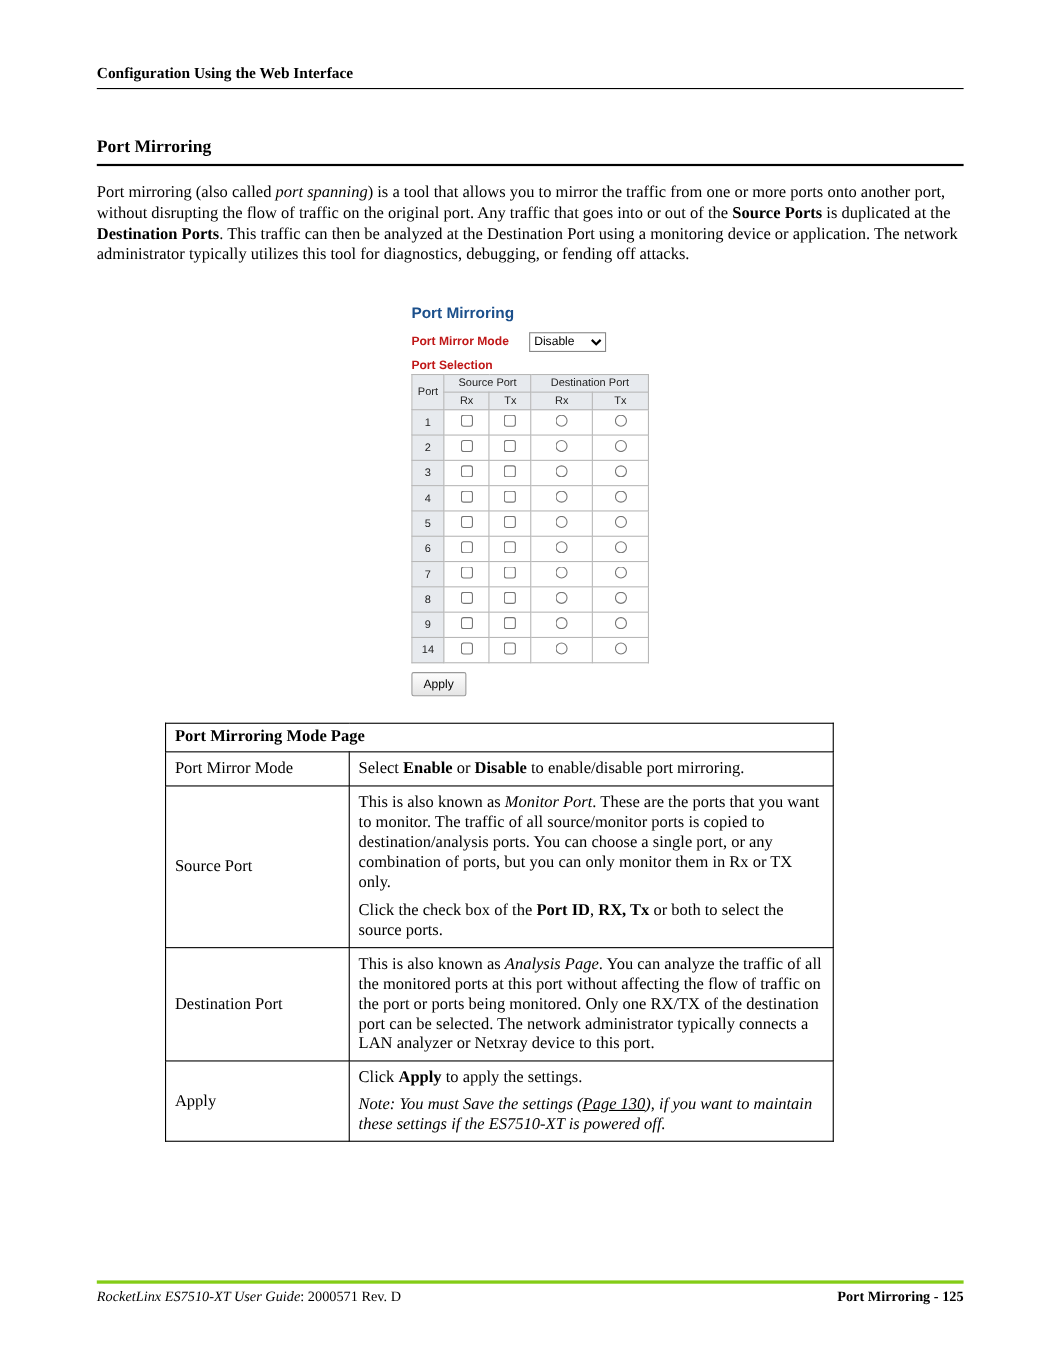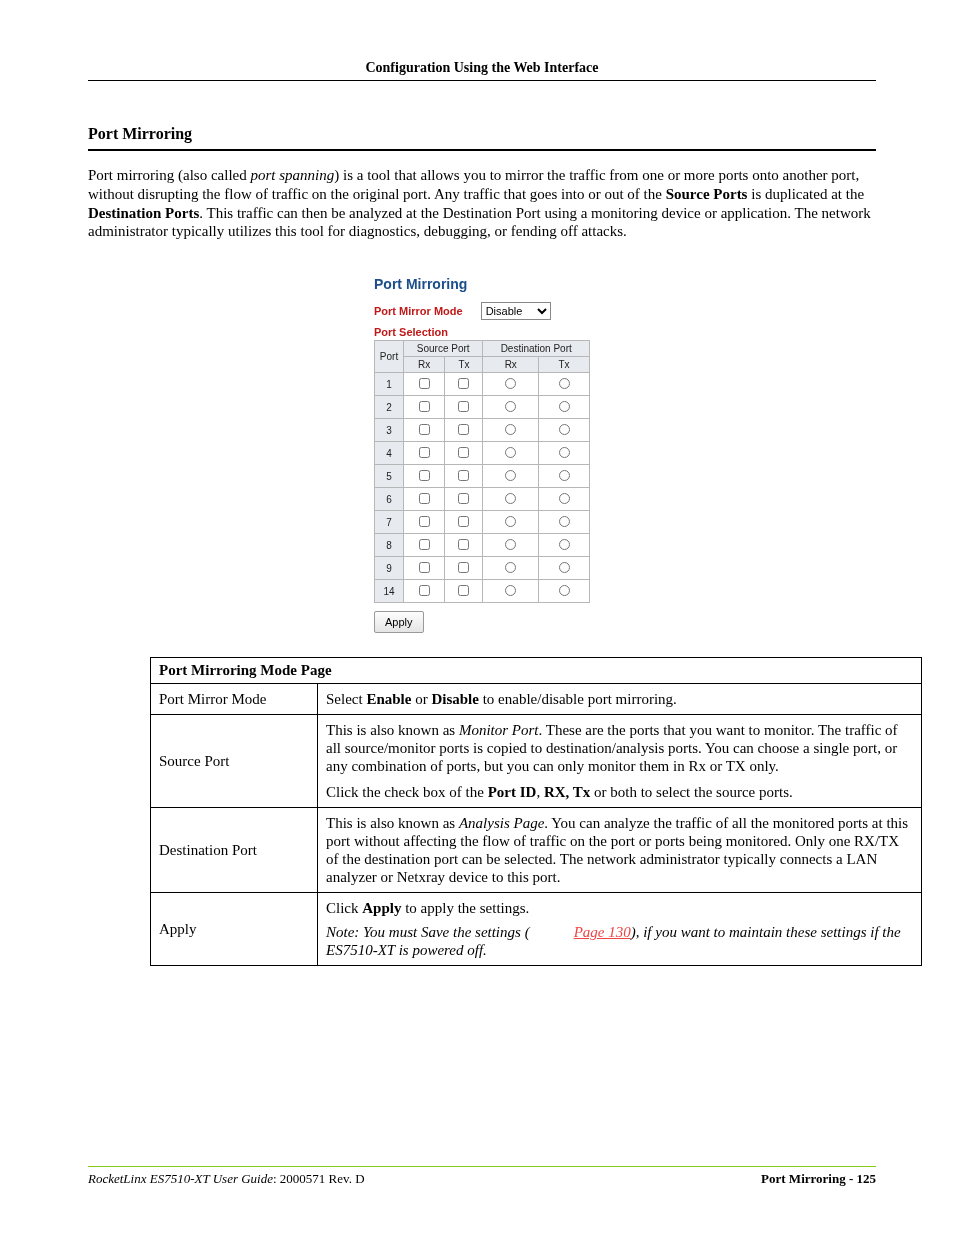--- a/index.html
+++ b/index.html
@@ -11,21 +11,21 @@
     background: #fff;
     width: 954px;
   }
   .page {
     padding: 60px 78px 40px 88px;
     box-sizing: border-box;
     position: relative;
     min-height: 1235px;
   }
   .running-head {
-    text-align: center;
+    text-align: left;
     font-weight: bold;
     font-size: 14px;
     padding-bottom: 4px;
     border-bottom: 1px solid #000;
     margin-bottom: 44px;
   }
   .section-title {
     font-weight: bold;
     font-size: 16px;
     padding-bottom: 6px;
@@ -75,47 +75,47 @@
     padding: 2px 10px;
     height: 22px;
     border: 1px solid #999;
     background: linear-gradient(#fdfdfd,#e5e5e5);
     border-radius: 2px;
   }
 
   
   table.desc {
     border-collapse: collapse;
-    width: 772px;
+    width: 608px;
     margin: 8px 0 0 62px;
     font-size: 15px;
   }
   table.desc th.hdr {
     text-align: left;
     border: 1px solid #000;
     padding: 4px 8px;
     font-weight: bold;
   }
   table.desc td {
     border: 1px solid #000;
     padding: 6px 8px;
     vertical-align: top;
     line-height: 1.2;
   }
   table.desc td.lbl { width: 150px; vertical-align: middle; }
   .note-bold-italic { font-style: italic; }
   .note-bold-italic b { font-weight: normal; }
-  .blue-link { color: #ef4444; text-decoration: underline; margin-left: 44px; }
+  .blue-link { color: #000000; text-decoration: underline; }
 
   .footer {
     position: absolute;
     bottom: 48px;
     left: 88px;
     right: 78px;
-    border-top: 1px solid #84cc16;
+    border-top: 3px solid #84cc16;
     padding-top: 4px;
     font-size: 13px;
     display: flex;
     justify-content: space-between;
   }
   .footer .left { font-style: italic; }
   .footer .left .nonitalic { font-style: normal; }
   .footer .right b { font-weight: bold; }
 </style>
 </head>

